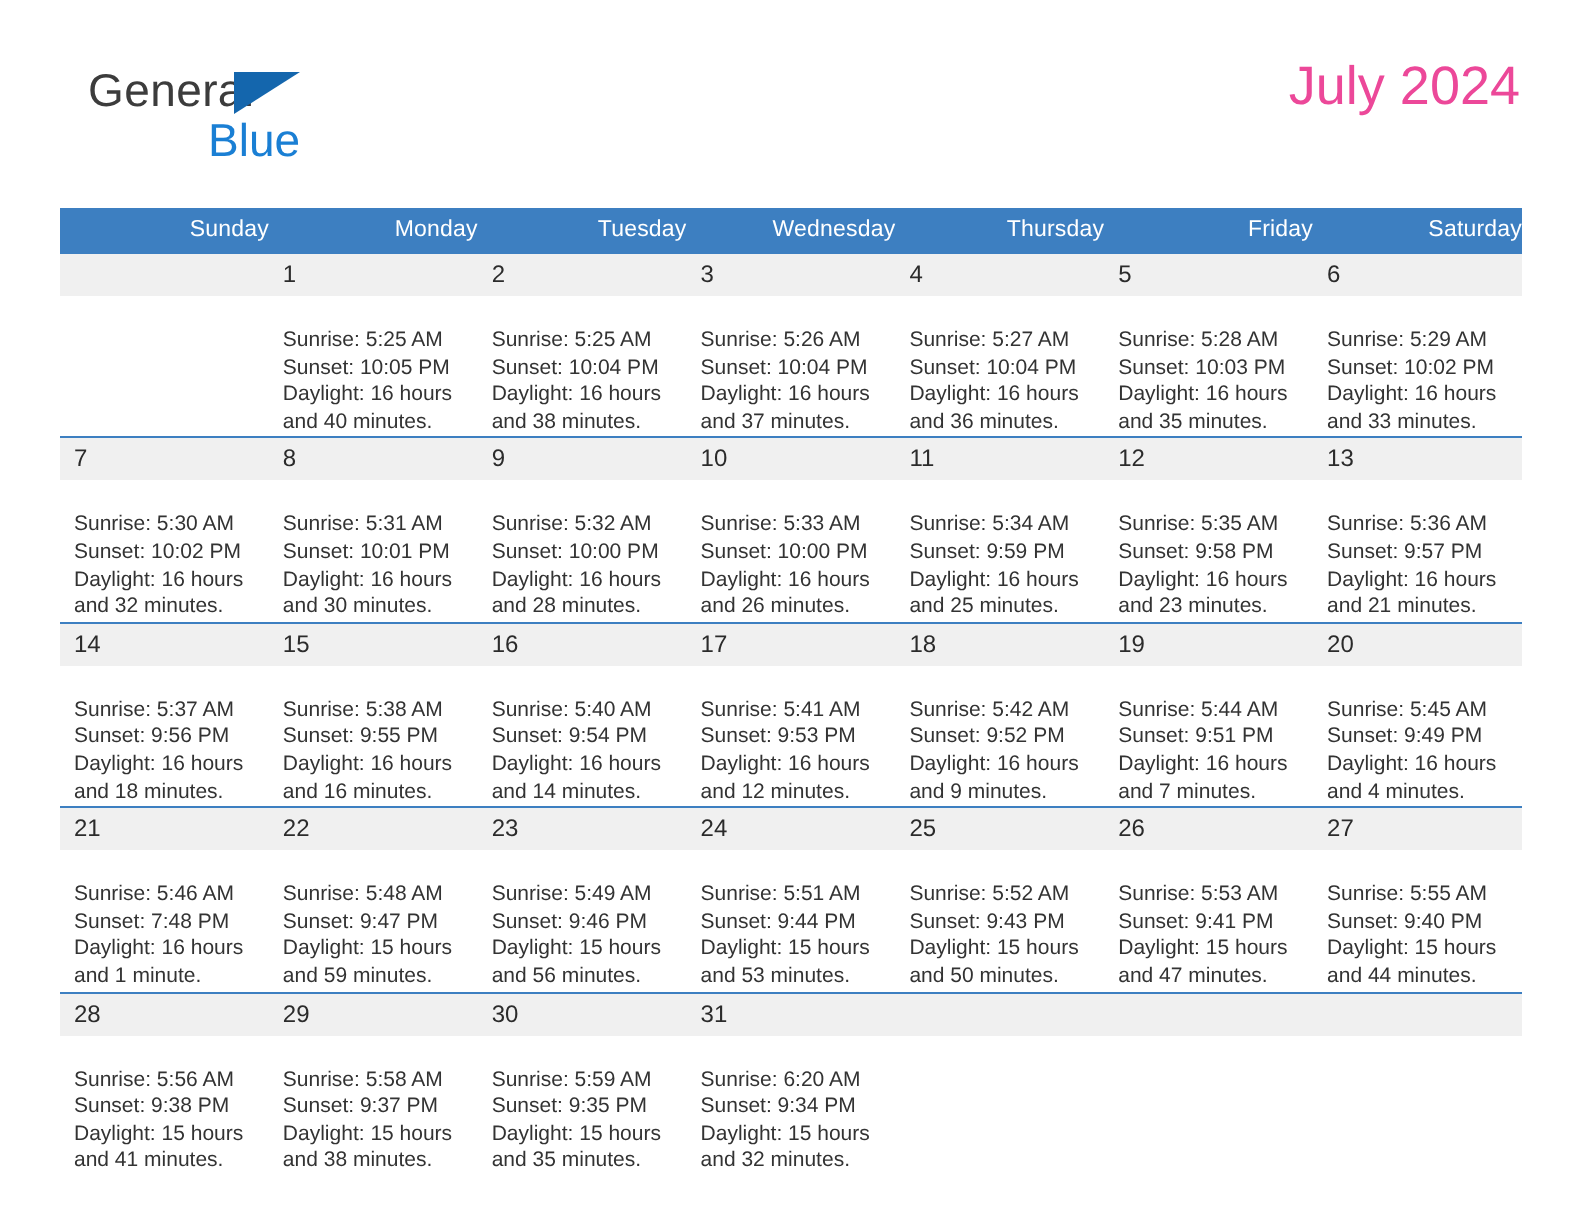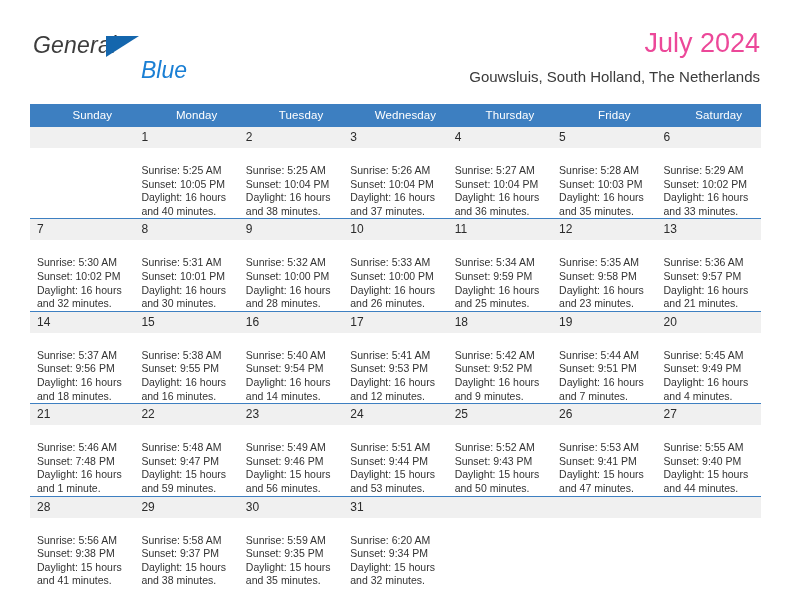--- a/index.html
+++ b/index.html
@@ -24,25 +24,24 @@
   
   .header {
     position: absolute;
     left: 30px;
     top: 26px;
     right: 32px;
     height: 72px;
   }
   .logo {
     position: absolute;
-    left: 3px;
+    left: 14px;
     top: 6px;
     width: 180px;
     height: 60px;
-    font-style: italic;
   }
   .logo-general {
     position: absolute;
     left: 0;
     top: 0;
     font-size: 23px;
     letter-spacing: 0.2px;
     color: #3c3c3c;
     font-family: "Liberation Sans", sans-serif;
   }
@@ -55,21 +54,20 @@
     border-left: 33px solid #1466ad;
     border-bottom: 21px solid transparent;
   }
   .logo-blue {
     position: absolute;
     left: 60px;
     top: 25px;
     font-size: 23px;
     color: #1a7fd4;
     font-family: "Liberation Sans", sans-serif;
-    margin-left: 48px;
   }
   .title-block {
     position: absolute;
     right: 0;
     top: 0;
     text-align: right;
   }
   .cal-title {
     font-size: 27px;
     color: #ec4899;
@@ -93,21 +91,21 @@
     top: 104px;
     width: 731px;
     border-collapse: collapse;
     table-layout: fixed;
   }
   .calendar th {
     background: #3d7fc1;
     color: #ffffff;
     font-size: 11.5px;
     font-weight: normal;
-    text-align: center;
+    text-align: right;
     padding: 5px 0 5px 20px;
     height: 11px;
     letter-spacing: 0.1px;
   }
   .calendar td {
     vertical-align: top;
     padding: 0;
     width: 104.4px;
     border-top: 1px solid #3d7fc1;
     background: #ffffff;
@@ -145,21 +143,20 @@
   <div class="header">
 
     <div class="logo">
       <span class="logo-general">General</span>
       <span class="logo-tri"></span>
       <span class="logo-blue">Blue</span>
     </div>
 
     <div class="title-block">
       <div class="cal-title">July 2024</div>
-      <div class="cal-subtitle">Gouwsluis, South Holland, The Netherlands</div>
     </div>
 
   </div>
 
   <table class="calendar">
     <thead>
       <tr>
         <th>Sunday</th>
         <th>Monday</th>
         <th>Tuesday</th>

